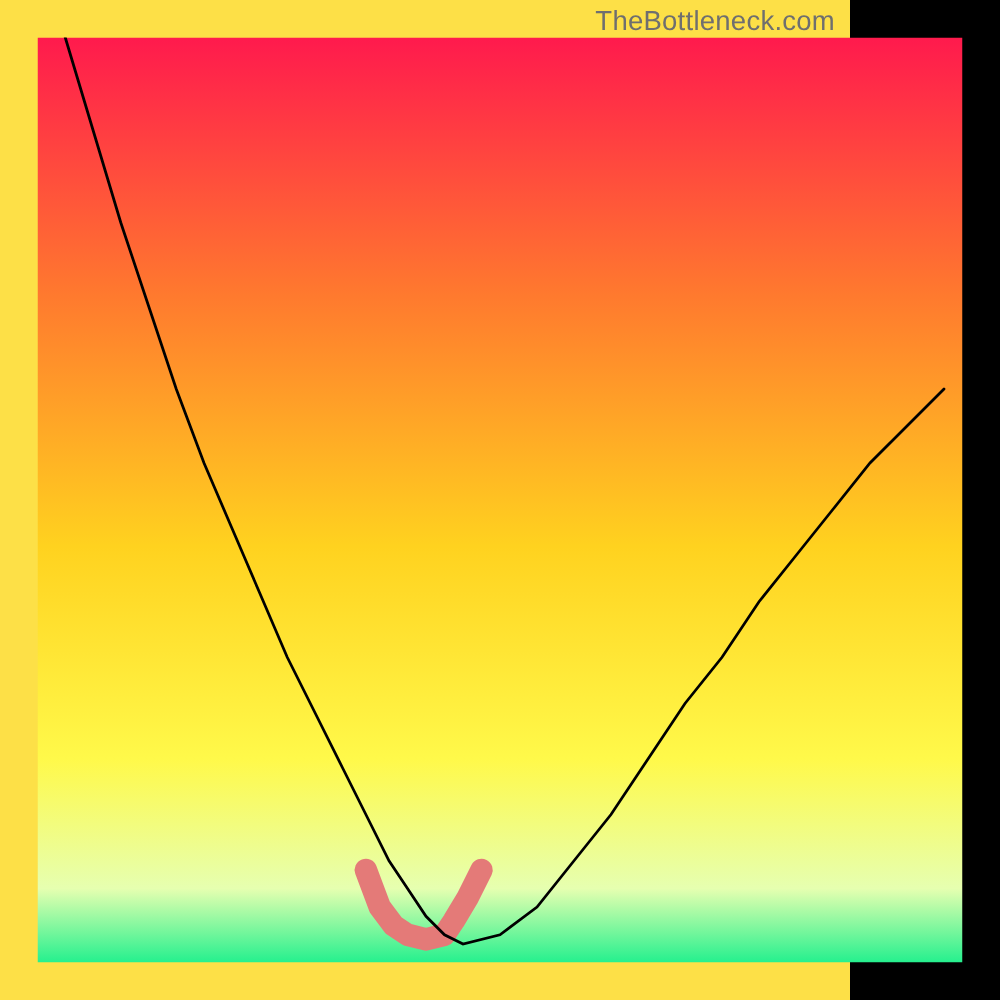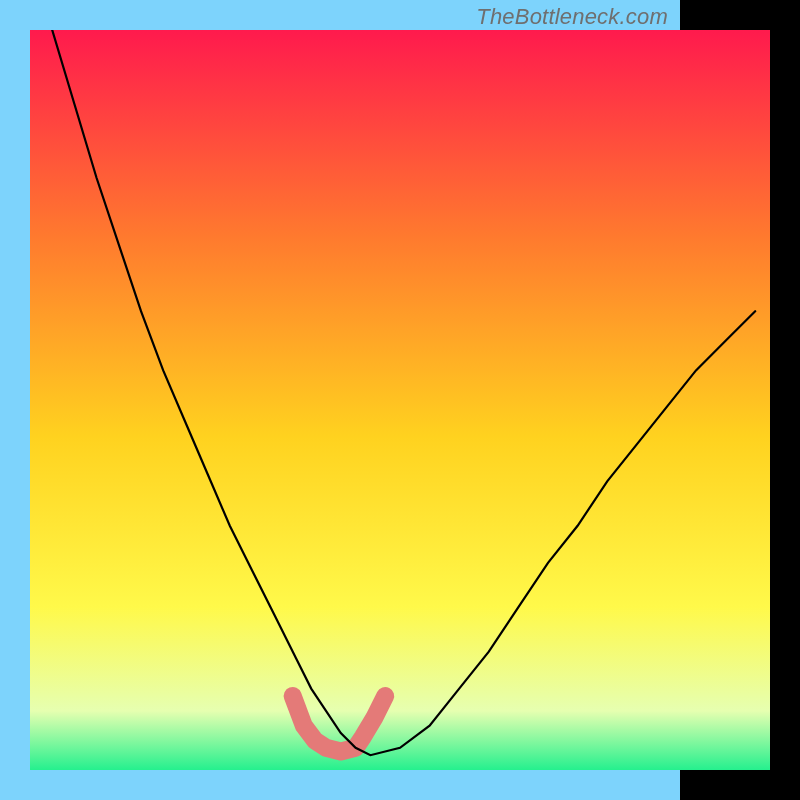--- a/index.html
+++ b/index.html
@@ -10,22 +10,21 @@
     background: #000000;
     overflow: hidden;
     font-family: Arial, Helvetica, sans-serif;
   }
   .frame {
     position: absolute;
     left: 0;
     top: 0;
     width: 680px;
     height: 800px;
-    background: #7dd3fc;
-    font-style: italic;
+    background: #fde047;
   }
   .watermark {
     position: absolute;
     top: 4px;
     right: 12px;
     color: #6f6f6f;
     font-size: 22px;
     font-weight: 500;
     letter-spacing: 0.2px;
     z-index: 5;

